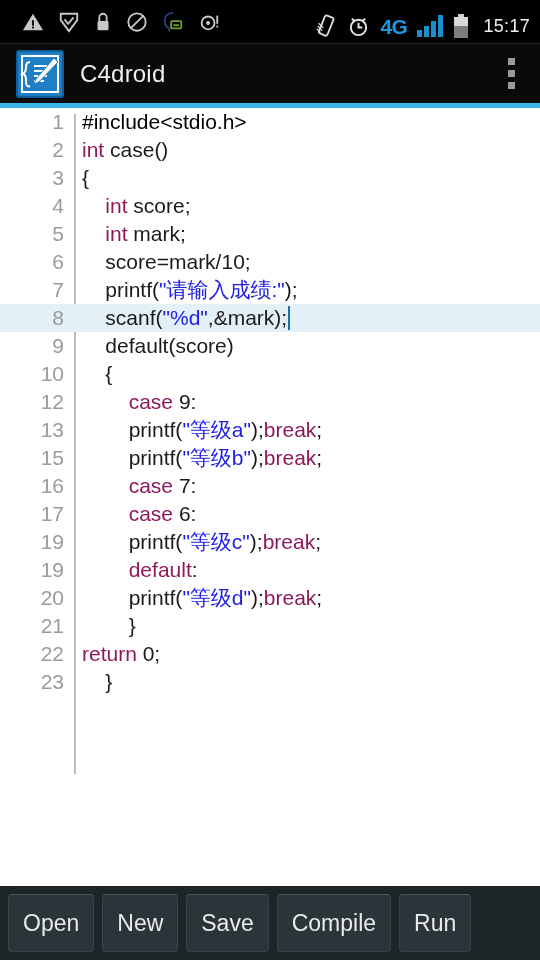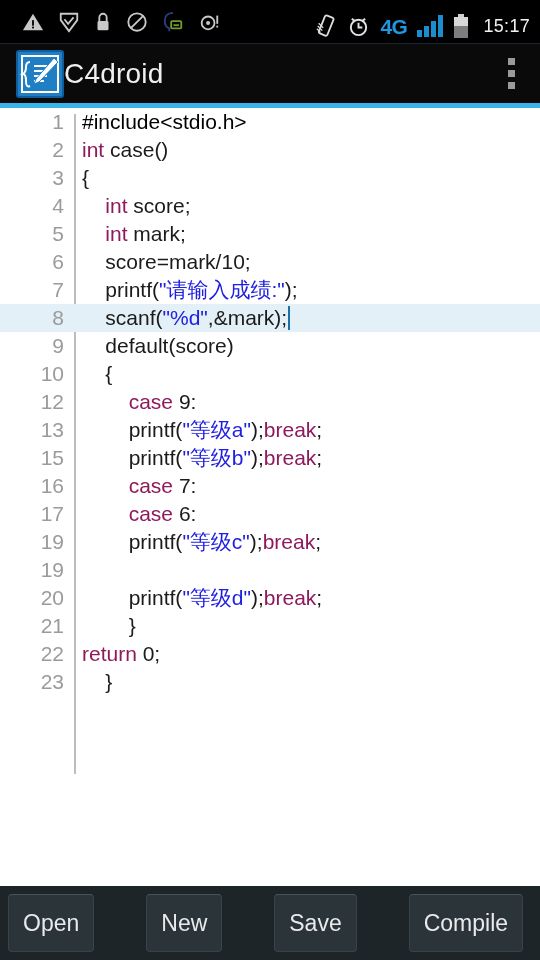--- a/index.html
+++ b/index.html
@@ -41,21 +41,21 @@
     padding-left:16px; padding-right:14px;
   }
   #app-icon{
     width:48px; height:48px; flex:0 0 48px;
     background:#1f7ec4;
     border:2px solid #0f5d9a;
     border-radius:3px;
     position:relative;
   }
   #app-title{
-    color:#efefef; font-size:28px; margin-left:0;
+    color:#efefef; font-size:24px; margin-left:16px;
     letter-spacing:0.2px; font-weight:400;
   }
   #overflow-menu{
     margin-left:auto; width:30px; height:44px;
     display:flex; flex-direction:column; justify-content:center;
     align-items:center; gap:5px; cursor:pointer;
   }
   #overflow-menu i{
     display:block; width:7px; height:7px; background:#9a9a9a;
   }
@@ -93,21 +93,21 @@
   .str { color:#2020e0; }        
   .caret{
     display:inline-block; width:2px; height:24px;
     background:#1b6fa8; vertical-align:-5px; margin-left:1px;
   }
 
   
   #button-bar{
     position:absolute; left:0; top:886px; width:540px; height:74px;
     background:#1d2529;
-    display:flex; align-items:center; padding:0 8px;gap:44px;
+    display:flex; align-items:center; padding:0 8px;
   }
   .bar-btn{
     height:58px; margin-right:8px;
     background:#2b3439;
     border:1px solid #39444a;
     border-top-color:#47545b;
     border-radius:4px;
     color:#e8eaeb; font-size:23px;
     display:flex; align-items:center; justify-content:center;
     padding:0 14px; cursor:pointer;
@@ -208,21 +208,21 @@
       <div class="code-line"><span class="lineno">7</span><span class="codetext">    <span>printf(</span><span class="str">"请输入成绩:"</span><span>);</span></span></div>
       <div class="code-line active"><span class="lineno">8</span><span class="codetext">    <span>scanf(</span><span class="str">"%d"</span><span>,&amp;mark);</span><span class="caret"></span></span></div>
       <div class="code-line"><span class="lineno">9</span><span class="codetext">    <span>default(score)</span></span></div>
       <div class="code-line"><span class="lineno">10</span><span class="codetext">    <span>{</span></span></div>
       <div class="code-line"><span class="lineno">12</span><span class="codetext">        <span class="kw">case</span><span> 9:</span></span></div>
       <div class="code-line"><span class="lineno">13</span><span class="codetext">        <span>printf(</span><span class="str">"等级a"</span><span>);</span><span class="kw">break</span><span>;</span></span></div>
       <div class="code-line"><span class="lineno">15</span><span class="codetext">        <span>printf(</span><span class="str">"等级b"</span><span>);</span><span class="kw">break</span><span>;</span></span></div>
       <div class="code-line"><span class="lineno">16</span><span class="codetext">        <span class="kw">case</span><span> 7:</span></span></div>
       <div class="code-line"><span class="lineno">17</span><span class="codetext">        <span class="kw">case</span><span> 6:</span></span></div>
       <div class="code-line"><span class="lineno">19</span><span class="codetext">        <span>printf(</span><span class="str">"等级c"</span><span>);</span><span class="kw">break</span><span>;</span></span></div>
-      <div class="code-line"><span class="lineno">19</span></div>
+      <div class="code-line"><span class="lineno">19</span><span class="codetext">        <span class="kw">default</span><span>:</span></span></div>
       <div class="code-line"><span class="lineno">20</span><span class="codetext">        <span>printf(</span><span class="str">"等级d"</span><span>);</span><span class="kw">break</span><span>;</span></span></div>
       <div class="code-line"><span class="lineno">21</span><span class="codetext">        <span>}</span></span></div>
       <div class="code-line"><span class="lineno">22</span><span class="codetext"><span class="kw">return</span><span> 0;</span></span></div>
       <div class="code-line"><span class="lineno">23</span><span class="codetext">    <span>}</span></span></div>
     </div>
 </div>
 
 <div id="button-bar">
     <div class="bar-btn">Open</div>
     <div class="bar-btn">New</div>

